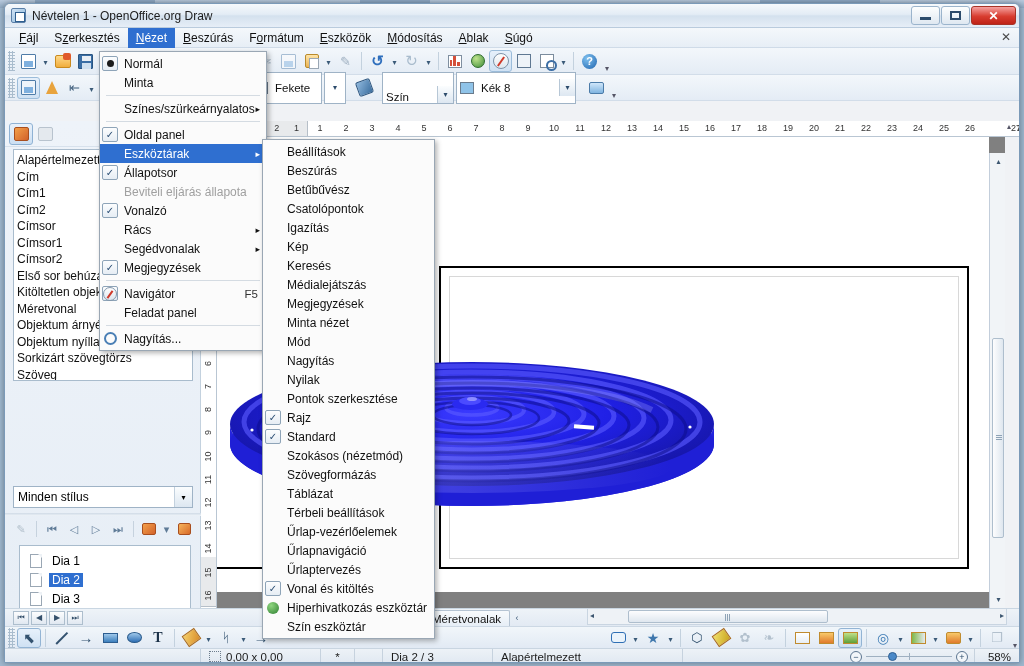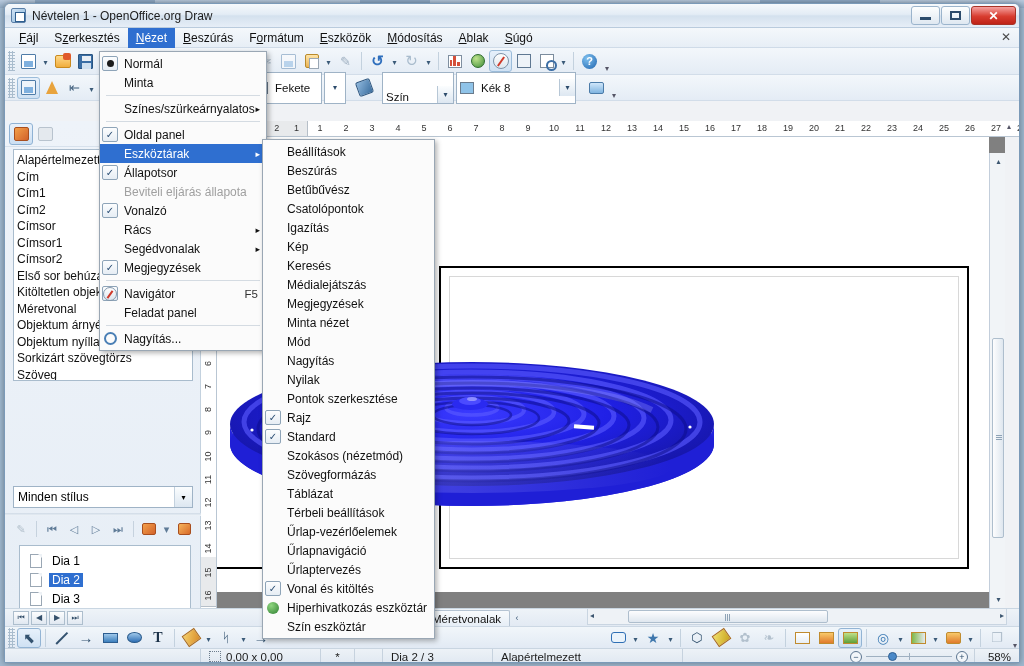--- a/index.html
+++ b/index.html
@@ -543,21 +543,21 @@
             <div class="hr-tick" style="left: 528px;">17</div>
             <div class="hr-tick" style="left: 554px;">18</div>
             <div class="hr-tick" style="left: 580px;">19</div>
             <div class="hr-tick" style="left: 606px;">20</div>
             <div class="hr-tick" style="left: 632px;">21</div>
             <div class="hr-tick" style="left: 658px;">22</div>
             <div class="hr-tick" style="left: 684px;">23</div>
             <div class="hr-tick" style="left: 710px;">24</div>
             <div class="hr-tick" style="left: 736px;">25</div>
             <div class="hr-tick" style="left: 762px;">26</div>
-            <div class="hr-tick" style="left: 788px;">27</div>
+            <div class="hr-tick" style="left: 808px;">27</div>
             <div class="hr-tick" style="left: 814px;">28</div>
           </div>
       <div style="position:absolute;right:10px;top:1px;font-size:8px;color:#556;">▴</div>
     </div>
 
     <div class="vruler">
       <div class="vr-gray" style="top:420px;height:50px;"></div>
       <div id="vticks">
             <div class="vr-tick" style="top: 12px;">4</div>
             <div class="vr-tick" style="top: 35.2px;">3</div>

